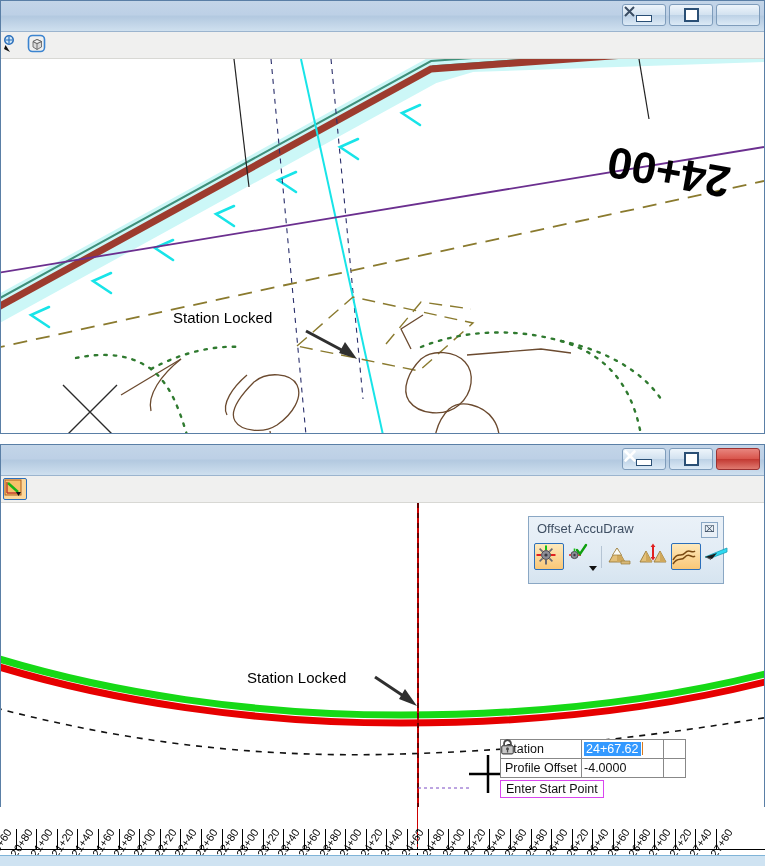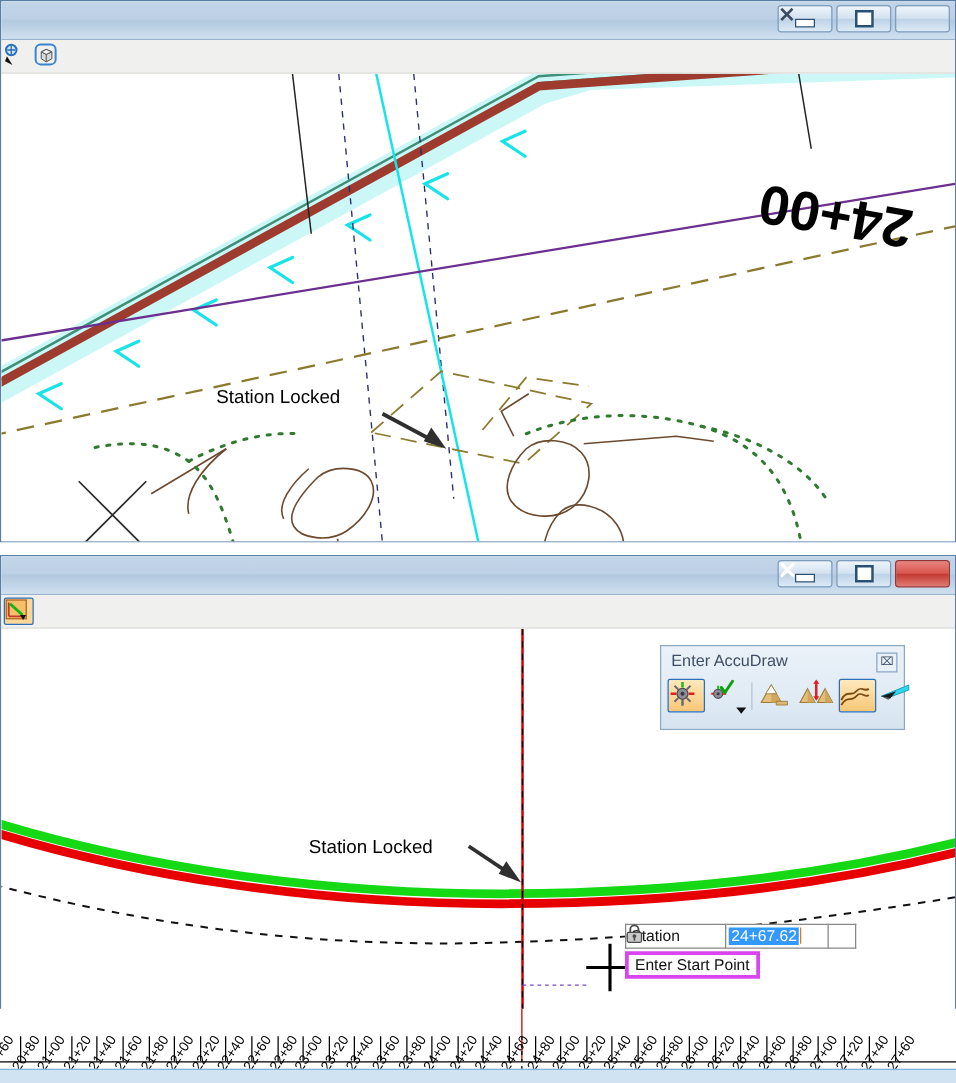--- a/index.html
+++ b/index.html
@@ -65,21 +65,21 @@
   #stationpanel{position:absolute;left:500px;top:739px;}
   #stationpanel table{border-collapse:collapse;font-size:12.5px;color:#111;}
   #stationpanel td{border:1px solid #888;height:19px;padding:0 4px;background:#fff;
                    box-sizing:border-box;white-space:nowrap;}
   .lblcell{width:80px;}
   .valcell{width:82px;padding:0 2px !important;}
   .lockcell{width:22px;text-align:center;padding:0 !important;}
   .valsel{background:#3399ff;color:#fff;padding:0 2px;display:inline-block;}
   .caret-i{display:inline-block;width:1px;height:13px;background:#d87b20;
            vertical-align:-2px;margin-left:1px;}
-  #enterbtn{margin-top:2px;border:3px solid #d946ef;background:#fff;
+  #enterbtn{margin-top:2px;border:1px solid #d946ef;background:#fff;
             font-size:12.5px;color:#111;padding:1px 5px;display:inline-block;}
 
   
   #ruler{position:absolute;left:0;top:807px;width:765px;height:59px;
          background:#fff;overflow:hidden;}
   #ruler .rtop{position:absolute;left:0;top:42px;width:765px;height:1px;background:#000;}
   .rtick{position:absolute;top:22px;width:1px;height:20px;background:#000;}
   .rlabel{position:absolute;top:18px;font-size:11px;color:#000;
           transform:rotate(-57deg);transform-origin:left bottom;white-space:nowrap;}
   #ruler .rbottom{position:absolute;left:0;bottom:0;width:765px;height:10px;
@@ -276,21 +276,21 @@
       <path d="M417,285 L470,285" stroke="#7b4bc4" stroke-width="1" fill="none" stroke-dasharray="3,3"></path>
     </svg>
 
     <div class="annot" style="left:246px;top:166px;">
       <span>Station Locked</span>
     </div>
   </div>
 </div>
 
 <div id="accudraw">
-  <div class="adtitle">Enter AccuDraw</div>
+  <div class="adtitle">Offset AccuDraw</div>
   <div class="adclose">
     <span>⌧</span>
   </div>
 
   <div class="adrow">
 
     <div class="adbtn sel">
       <svg width="22" height="22" viewBox="0 0 22 22">
         <circle cx="11" cy="11" r="4.4" fill="#8d8d96" stroke="#4a4a52" stroke-width="1"></circle>
         <circle cx="11" cy="11" r="1.6" fill="#3a3a42"></circle>
@@ -354,20 +354,34 @@
   </div>
 </div>
 
 <div id="stationpanel">
   <table>
     <tbody>
       <tr>
         <td class="lblcell">Station</td>
         <td class="valcell">
           <span class="valsel">24+67.62</span><span class="caret-i"></span>
+        </td>
+        <td class="lockcell">
+          <svg width="15" height="16" viewBox="0 0 15 16">
+            <path d="M4.2 7 L4.2 4.6 A3.3 3.3 0 0 1 10.8 4.6 L10.8 7" fill="none" stroke="#4a4a4a" stroke-width="1.5"></path>
+            <rect x="1.8" y="6.8" width="11.4" height="8" rx="1.2" fill="#c8c8c8" stroke="#4a4a4a" stroke-width="1"></rect>
+            <circle cx="7.5" cy="9.8" r="1.5" fill="#4a4a4a"></circle>
+            <rect x="6.9" y="10.3" width="1.3" height="3.2" fill="#4a4a4a"></rect>
+          </svg>
+        </td>
+      </tr>
+      <tr>
+        <td class="lblcell">Profile Offset</td>
+        <td class="valcell">
+          <span>-4.0000</span>
         </td>
         <td class="lockcell">
           <svg width="15" height="16" viewBox="0 0 15 16">
             <path d="M4.2 7 L4.2 4.6 A3.3 3.3 0 0 1 10.8 4.6 L10.8 7" fill="none" stroke="#4a4a4a" stroke-width="1.5"></path>
             <rect x="1.8" y="6.8" width="11.4" height="8" rx="1.2" fill="#c8c8c8" stroke="#4a4a4a" stroke-width="1"></rect>
             <circle cx="7.5" cy="9.8" r="1.5" fill="#4a4a4a"></circle>
             <rect x="6.9" y="10.3" width="1.3" height="3.2" fill="#4a4a4a"></rect>
           </svg>
         </td>
       </tr>

